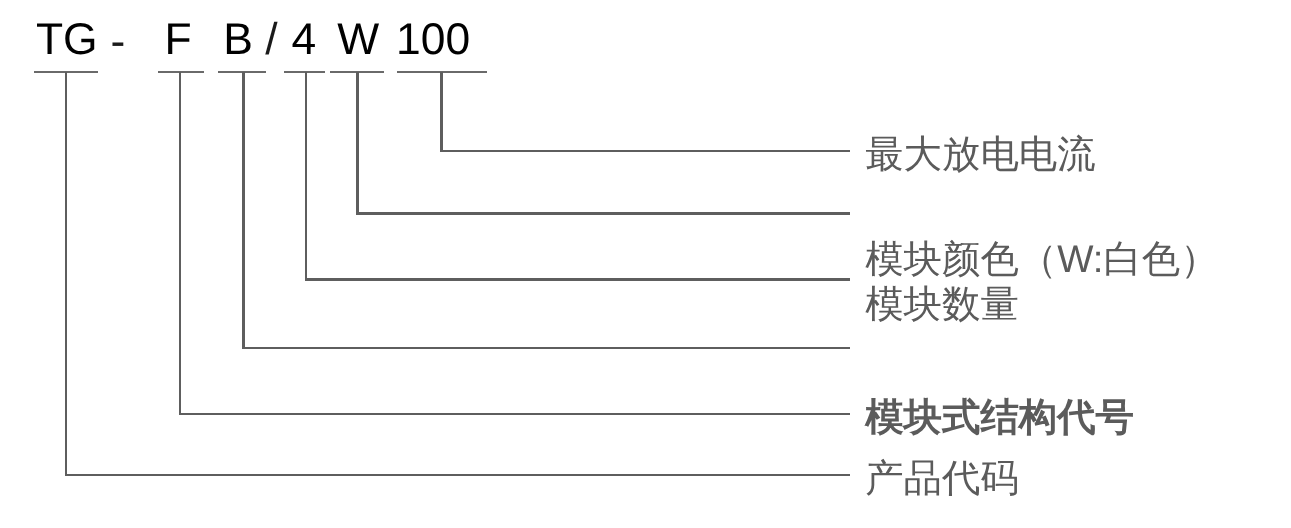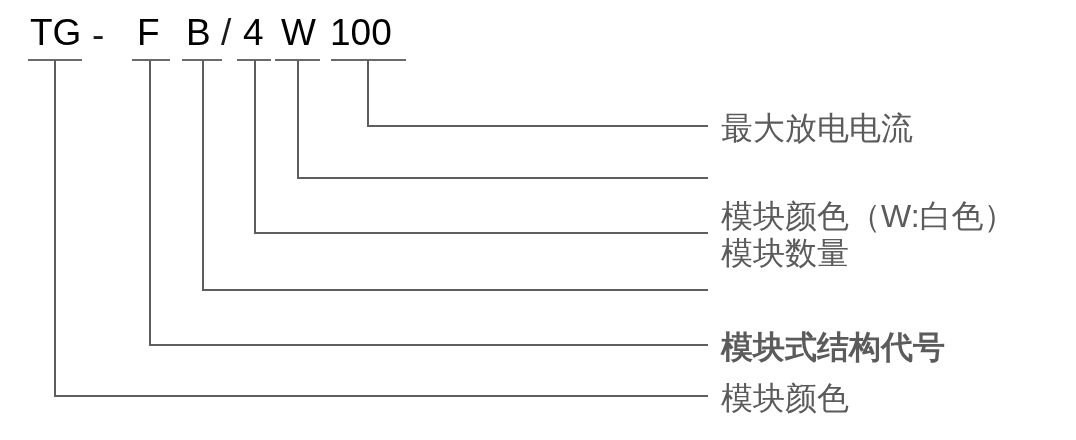--- a/index.html
+++ b/index.html
@@ -122,16 +122,16 @@
       <span class="code-token" style="left: 243px; top: 14px;">4</span>
       <span class="code-token" style="left: 281px; top: 14px;">W</span>
       <span class="code-token" style="left: 330px; top: 14px;">100</span>
     </div>
 
   <div class="label-layer" id="label-layer">
       <div class="callout-label" style="top: 112px;">最大放电电流</div>
       <div class="callout-label" style="top: 164px; margin-top: 36px;">模块颜色（W:白色）</div>
       <div class="callout-label" style="top: 219px; margin-top: 18px;">模块数量</div>
       <div class="callout-label" style="top: 331px; font-weight: bold;">模块式结构代号</div>
-      <div class="callout-label" style="top: 382px;">模块颜色</div>
+      <div class="callout-label" style="top: 382px;">产品代码</div>
     </div>
 
 </div>
 
 </body></html>

